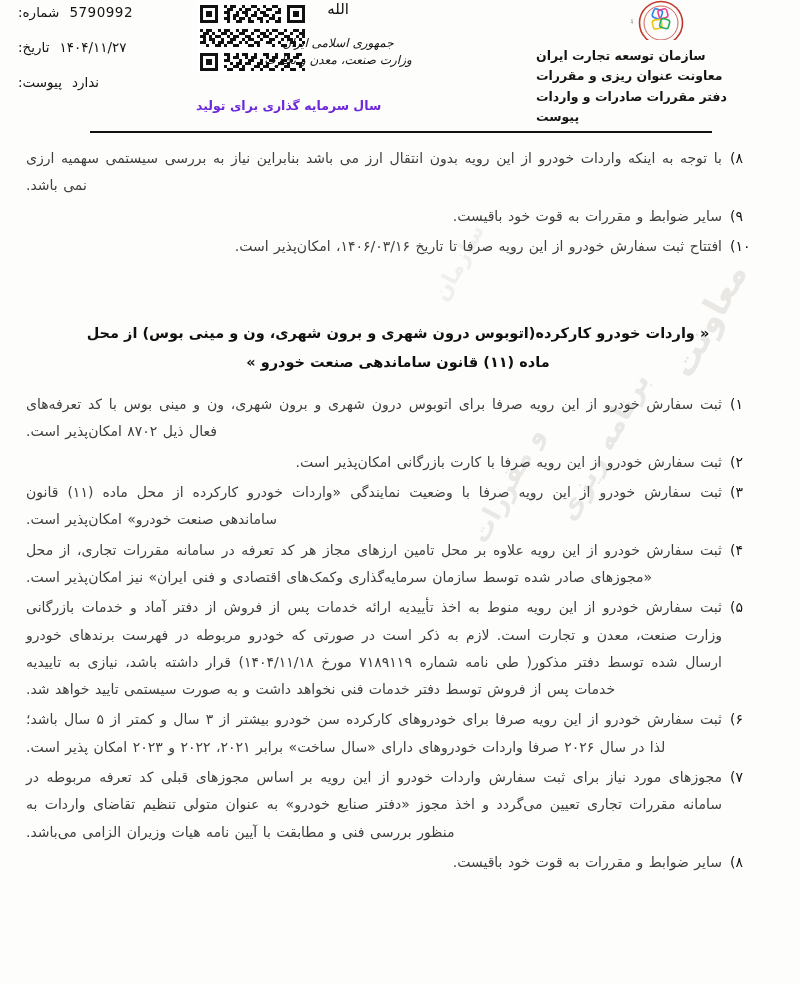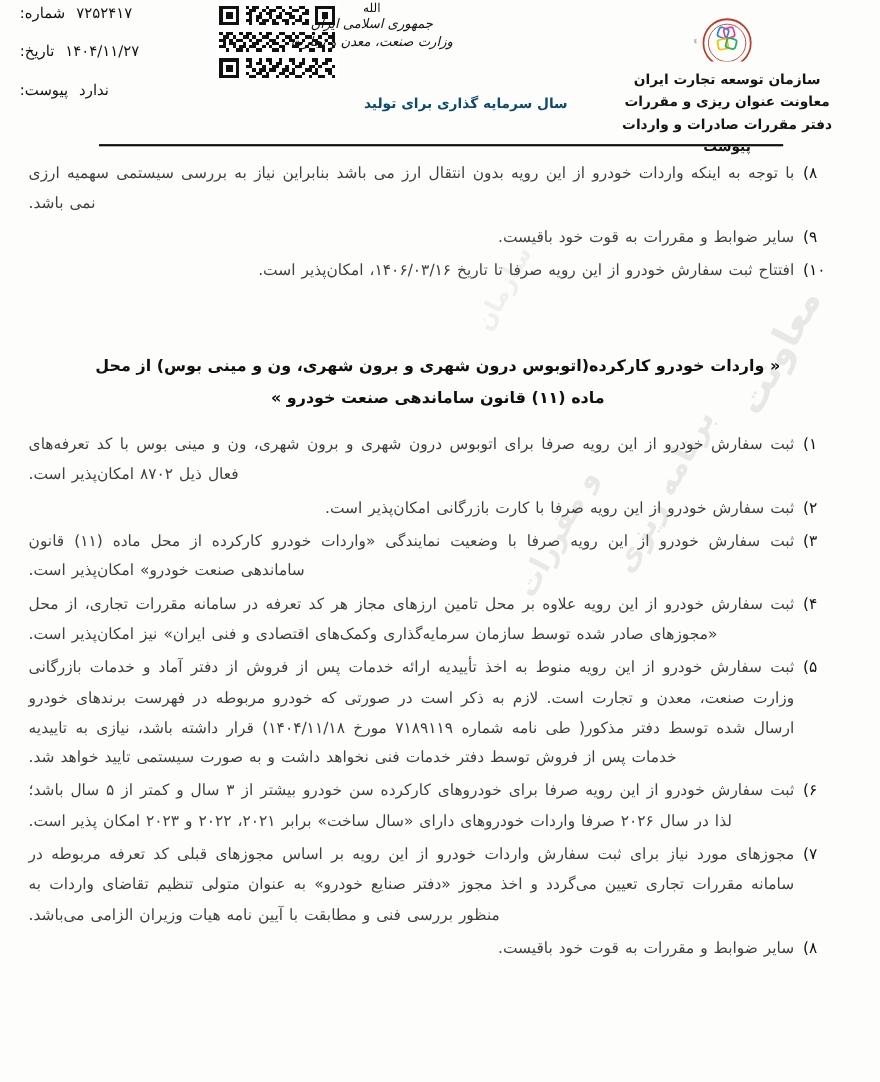--- a/index.html
+++ b/index.html
@@ -86,54 +86,54 @@
   .hdr-center {
     position: absolute;
     top: 2px;
     left: 0; right: 0;
     margin: 0 auto;
     width: 230px;
     text-align: center;
     transform: translateX(-62px);
   }
   .emblem-glyph {
-    font-size: 11px;
+    font-size: 15px;
     line-height: 1;
     color: #111;
-    margin-bottom: 0;
+    margin-bottom: 18px;
   }
   .ministry-line1,
   .ministry-line2 {
     font-family: "DejaVu Serif", "Liberation Serif", serif;
     font-size: 12px;
     color: #151515;
     line-height: 1.45;
     font-style: italic;
     letter-spacing: .3px;
   }
   .slogan {
     position: absolute;
     top: 86px;
     left: 0; right: 0;
-    margin: 0 auto;
+    margin: 12px auto;
     width: 320px;
-    text-align: right;
+    text-align: left;
     transform: translateX(-44px);
     font-size: 12.5px;
     font-weight: 700;
-    color: #0c4a6e;
+    color: #6d28d9;
   }
 
   
   .hdr-right {
     position: absolute;
-    top: 16px;
+    top: 0;
     right: 14px;
     width: 250px;
-    text-align: center;
+    text-align: left;
   }
   .logo-wrap {
     width: 74px;
     height: 40px;
     margin: 0 auto 6px auto;
     overflow: hidden;
   }
   .logo-wrap svg { display: block; }
   .org-line {
     font-size: 12.5px;
@@ -220,21 +220,21 @@
     <div class="wm wm-b">برنامه ریزی</div>
     <div class="wm wm-c">و مقررات</div>
     <div class="wm wm-d">سازمان</div>
   </div>
 
   <div class="header">
 
     <div class="hdr-left">
       <div class="meta-row">
         <span class="meta-label">شماره:</span>
-        <span class="meta-value">۷۲۵۲۴۱۷</span>
+        <span class="meta-value">5790992</span>
       </div>
       <div class="meta-row">
         <span class="meta-label">تاریخ:</span>
         <span class="meta-value">۱۴۰۴/۱۱/۲۷</span>
       </div>
       <div class="meta-row tight">
         <span class="meta-label">پیوست:</span>
         <span class="meta-value">ندارد</span>
       </div>
     </div>

